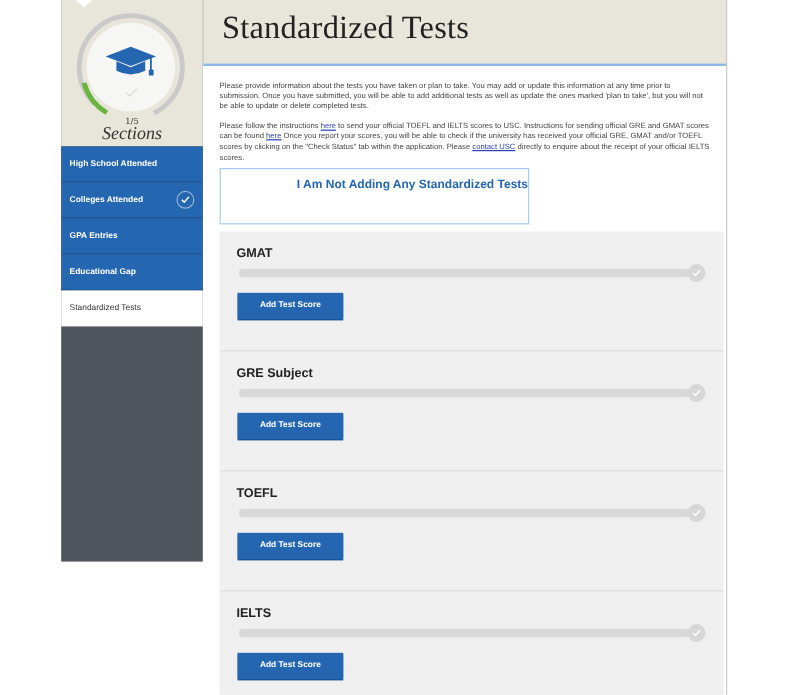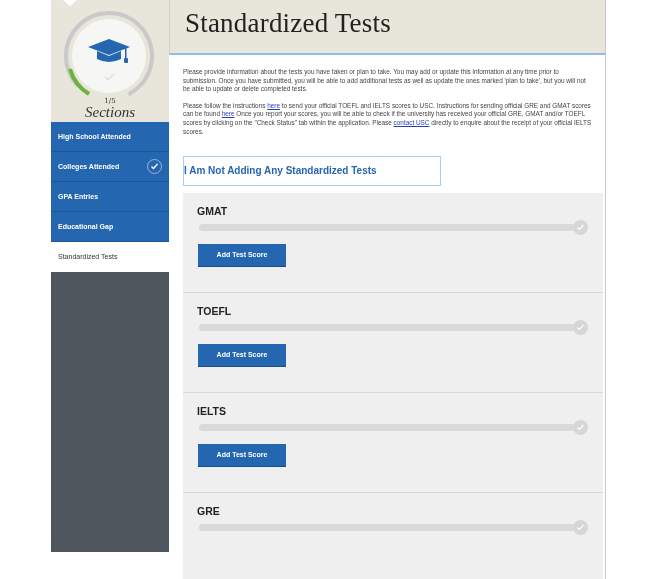--- a/index.html
+++ b/index.html
@@ -1,20 +1,20 @@
 <!DOCTYPE html>
 <html><head>
 <meta charset="utf-8">
 <style>
   * { box-sizing: border-box; margin: 0; padding: 0; }
   html, body { width: 660px; height: 579px; background: #ffffff; overflow: hidden; }
   body { position: relative; font-family: "Liberation Sans", sans-serif; }
 
   
-  .sidebar { position: absolute; left: 51px; top: 0; width: 118px; height: 552px; background: #50565d; }
+  .sidebar { position: absolute; left: 51px; top: 0; width: 118px; height: 468px; background: #50565d; }
   .sidebar-top { position: absolute; left: 0; top: 0; width: 118px; height: 122px; background: #e8e6da; }
   .sidebar-notch { position: absolute; left: 12px; top: 0; width: 0; height: 0;
     border-left: 7px solid transparent; border-right: 7px solid transparent; border-top: 6px solid #ffffff; }
   .progress-ring { position: absolute; left: 11px; top: 9px; width: 94px; height: 94px; }
   .progress-count { position: absolute; left: 0; width: 118px; top: 97px; text-align: center;
     font-family: "DejaVu Serif", serif; font-size: 7px; color: #333; }
   .progress-label { position: absolute; left: 0; width: 118px; top: 104px; text-align: center;
     font-family: "Liberation Serif", serif; font-style: italic; font-size: 15px; color: #333; }
 
   .nav { position: absolute; left: 0; top: 122px; width: 118px; }
@@ -31,23 +31,23 @@
     border-right: 1px solid #c8c8c8; }
   .header { position: absolute; left: 0; top: 0; width: 436px; height: 55px; background: #e8e6da;
     border-bottom: 2px solid #8fbde8; border-left: 1px solid #cfcfcf; }
   .page-title { position: absolute; left: 15px; top: 8px; font-family: "Liberation Serif", serif;
     font-size: 27px; color: #222222; letter-spacing: 0.2px; }
 
   .intro { position: absolute; left: 14px; top: 68px; width: 410px; font-size: 6.4px; line-height: 8.6px; color: #444; }
   .intro p { margin-bottom: 8px; }
   .intro a { color: #2a3fb0; text-decoration: underline; cursor: pointer; }
 
-  .not-adding { position: absolute; left: 14px; top: 156px; width: 258px; height: 30px;
+  .not-adding { position: absolute; left: 14px; top: 140px; width: 258px; height: 47px;
     border: 1px solid #a9cdef; background: #fff; color: #2566b0; font-weight: bold;
-    font-size: 10px; text-align: left; line-height: 28px; cursor: pointer; }
+    font-size: 10px; text-align: right; line-height: 28px; cursor: pointer; }
 
   .tests { position: absolute; left: 14px; top: 193px; width: 420px; }
   .test-block { position: relative; height: 100px; background: #efefef; border-bottom: 1px solid #d8d8d8; }
   .test-name { position: absolute; left: 14px; top: 12px; font-size: 10.5px; font-weight: bold; color: #222; }
   .test-bar { position: absolute; left: 16px; top: 31px; width: 376px; height: 7px; background: #d9d9d9; border-radius: 4px; }
   .test-status { position: absolute; left: 390px; top: 27px; width: 15px; height: 15px; border-radius: 50%; background: #d6d6d6; }
   .test-status svg { position: absolute; left: 3px; top: 3px; }
   .add-btn { position: absolute; left: 15px; top: 51px; width: 88px; height: 22px; background: #2566b0;
     color: #fff; font-size: 7px; font-weight: bold; text-align: center; line-height: 22px;
     border: none; box-shadow: 0 1px 0 #1a4f8f; cursor: pointer; }
@@ -115,20 +115,30 @@
       <div class="test-name">GMAT</div>
       <div class="test-bar"></div>
       <div class="test-status">
           <svg width="9" height="9" viewBox="0 0 9 9">
             <path d="M1.5 4.5 L3.5 6.5 L7.5 2" fill="none" stroke="#fff" stroke-width="1.2"></path>
           </svg>
         </div>
       <button class="add-btn">Add Test Score</button>
     </div>
     <div class="test-block">
+      <div class="test-name">GRE Subject</div>
+      <div class="test-bar"></div>
+      <div class="test-status">
+          <svg width="9" height="9" viewBox="0 0 9 9">
+            <path d="M1.5 4.5 L3.5 6.5 L7.5 2" fill="none" stroke="#fff" stroke-width="1.2"></path>
+          </svg>
+        </div>
+      <button class="add-btn">Add Test Score</button>
+    </div>
+    <div class="test-block">
       <div class="test-name">TOEFL</div>
       <div class="test-bar"></div>
       <div class="test-status">
           <svg width="9" height="9" viewBox="0 0 9 9">
             <path d="M1.5 4.5 L3.5 6.5 L7.5 2" fill="none" stroke="#fff" stroke-width="1.2"></path>
           </svg>
         </div>
       <button class="add-btn">Add Test Score</button>
     </div>
     <div class="test-block">

